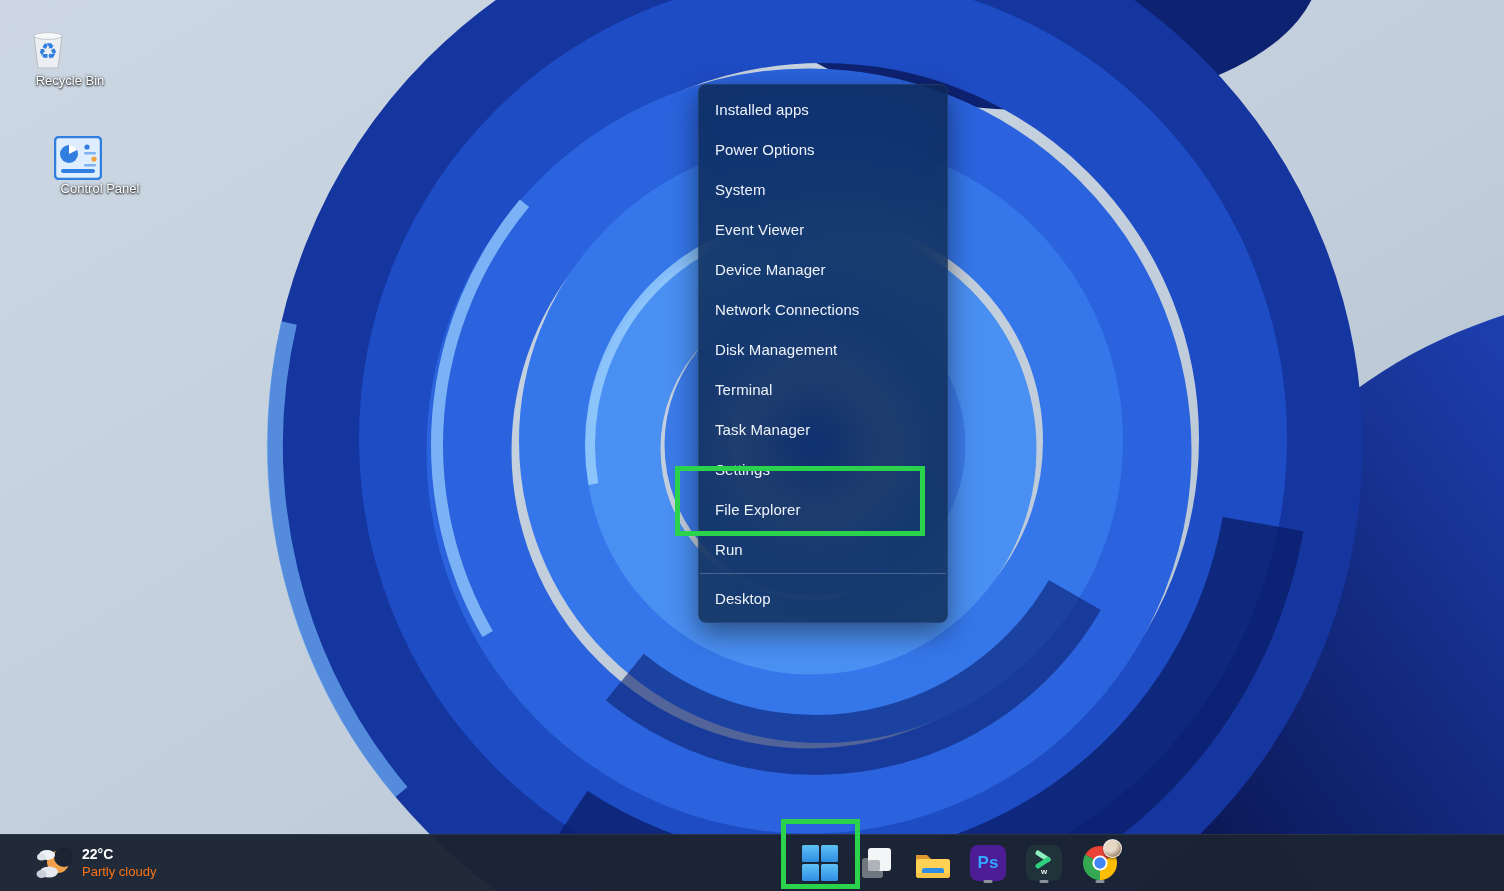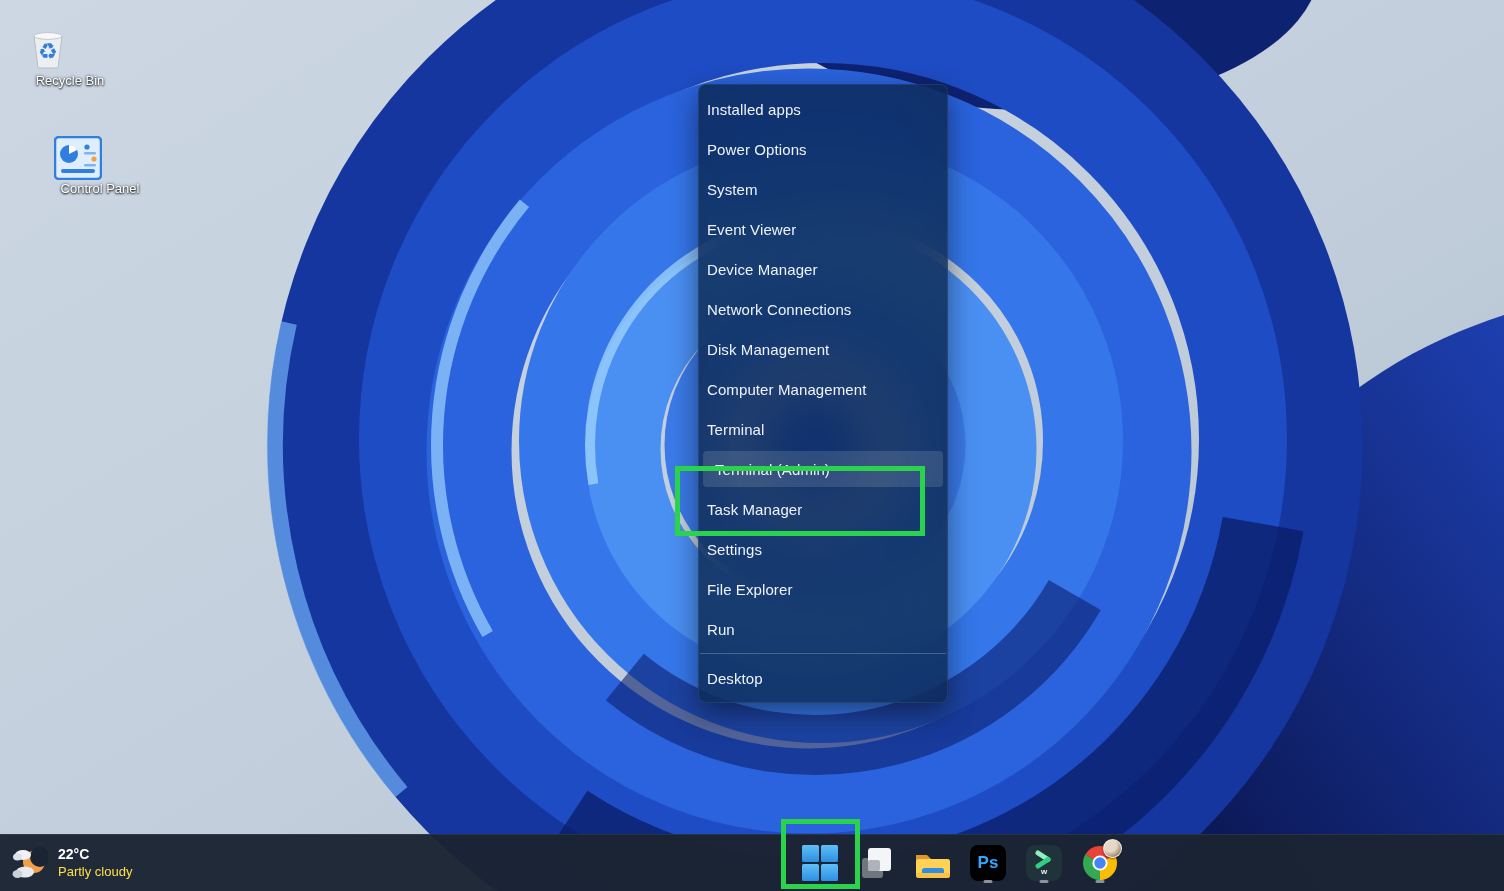--- a/index.html
+++ b/index.html
@@ -28,21 +28,21 @@
   .winx-menu{
     position:absolute;left:698px;top:84px;width:250px;z-index:10;
     background:rgba(12,36,72,.78);
     backdrop-filter:blur(26px) saturate(1.25);
     -webkit-backdrop-filter:blur(26px) saturate(1.25);
     border:1px solid rgba(255,255,255,.07);
     border-radius:8px;box-sizing:border-box;
     padding:4px 0;box-shadow:0 10px 28px rgba(0,0,0,.45);
   }
   .menu-item{
-    height:40px;display:flex;align-items:center;padding:0 8px;
+    height:40px;display:flex;align-items:center;padding:0 16px;
     color:#eef3fa;font-size:15px;letter-spacing:.1px;cursor:default;
   }
   .menu-item.highlighted{
     background:rgba(255,255,255,.13);
     border-radius:4px;margin:2px 4px;height:36px;padding:0 12px;
   }
   .menu-separator{
     height:1px;background:rgba(255,255,255,.22);margin:4px 1px;
   }
   .submenu-chevron{
@@ -58,38 +58,38 @@
   #annotation-menu{left:675px;top:466px;width:250px;height:70px;}
   #annotation-start{left:781px;top:819px;width:79px;height:70px;}
 
   
   .taskbar{
     position:absolute;left:0;right:0;bottom:0;height:56px;z-index:20;
     background:rgba(27,36,51,.97);
     border-top:1px solid rgba(255,255,255,.07);
   }
   .weather-widget{
-    position:absolute;left:4px;top:0;height:56px;display:flex;
+    position:absolute;left:28px;top:0;height:56px;display:flex;
     align-items:center;gap:10px;padding:0 8px;border-radius:6px;
   }
   .weather-temp{color:#ffffff;font-size:14px;font-weight:700;line-height:1.25;}
-  .weather-cond{color:#fde047;font-size:13px;line-height:1.25;}
+  .weather-cond{color:#f97316;font-size:13px;line-height:1.25;}
   .taskbar-icons{
     position:absolute;left:798px;top:6px;display:flex;gap:12px;
   }
   .tb-btn{
     width:44px;height:44px;display:flex;align-items:center;justify-content:center;
     border-radius:6px;position:relative;
   }
   .run-pill{
     position:absolute;bottom:2px;left:50%;transform:translateX(-50%);
     width:9px;height:3px;border-radius:2px;background:#8b929b;
   }
   .ps-badge{
-    width:36px;height:36px;border-radius:8px;background:#000000;
+    width:36px;height:36px;border-radius:8px;background:#4c1d95;
     display:flex;align-items:center;justify-content:center;
     color:#31a8ff;font-weight:700;font-size:17px;
   }
   .filmora-badge{
     width:36px;height:36px;border-radius:9px;background:#20323a;
     display:flex;flex-direction:column;align-items:center;justify-content:center;
     position:relative;
   }
   .filmora-w{
     color:#e9f6ef;font-size:8px;font-weight:700;line-height:1;margin-top:-2px;
@@ -165,23 +165,21 @@
   </div>
 
   <div class="winx-menu">
     <div class="menu-item">Installed apps</div>
     <div class="menu-item">Power Options</div>
     <div class="menu-item">System</div>
     <div class="menu-item">Event Viewer</div>
     <div class="menu-item">Device Manager</div>
     <div class="menu-item">Network Connections</div>
     <div class="menu-item">Disk Management</div>
-    <div class="menu-item">Computer Management</div>
     <div class="menu-item">Terminal</div>
-    <div class="menu-item highlighted">Terminal (Admin)</div>
     <div class="menu-item">Task Manager</div>
     <div class="menu-item">Settings</div>
     <div class="menu-item">File Explorer</div>
     <div class="menu-item">Run</div>
     <div class="menu-separator"></div>
     <div class="menu-item">Desktop</div>
   </div>
 
   <div class="annotation-rect" id="annotation-menu"></div>
   <div class="annotation-rect" id="annotation-start"></div>

